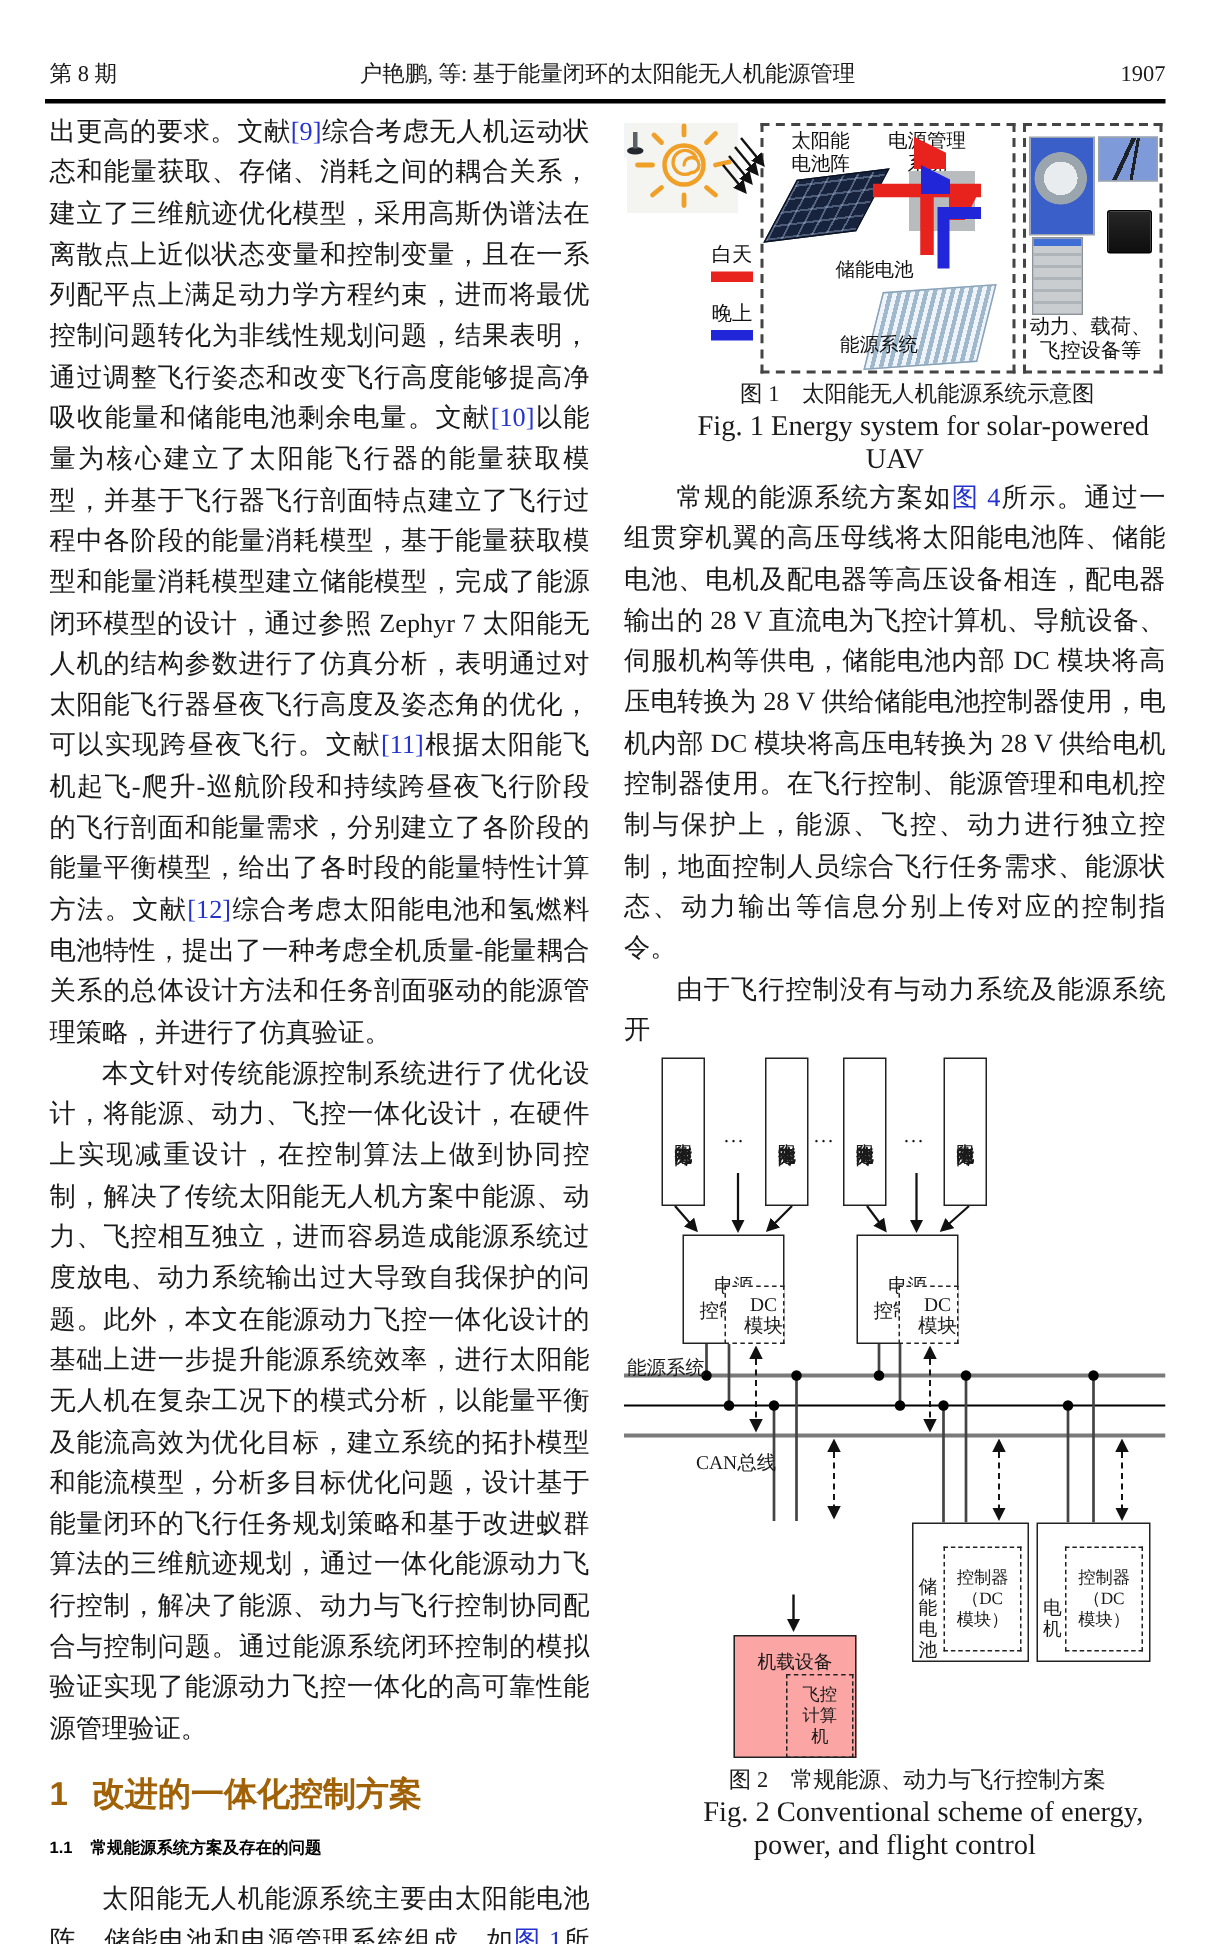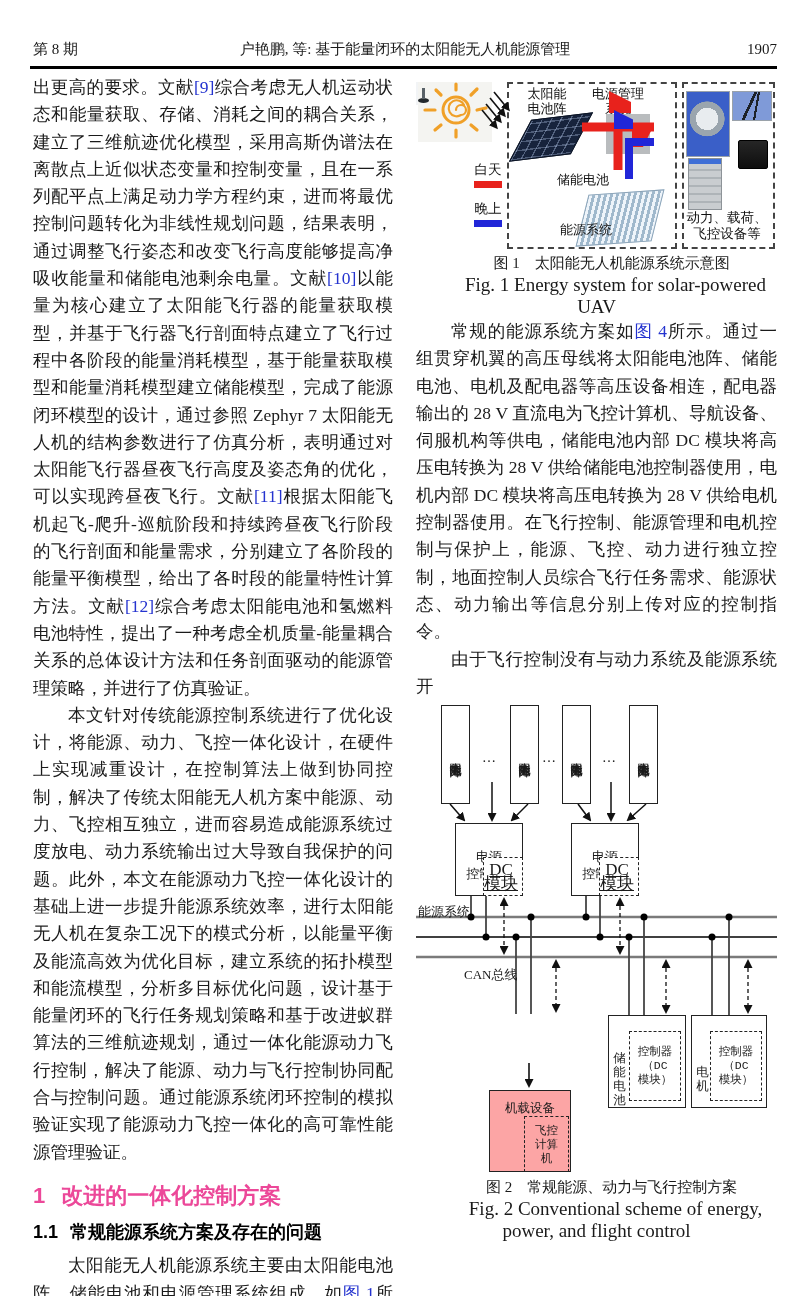--- a/index.html
+++ b/index.html
@@ -14,23 +14,23 @@
 
   
   .col{position:absolute;font-size:17.5px;line-height:27.3px;text-align:justify;text-justify:inter-ideograph;}
   .col-left{left:33px;top:74px;width:360px;}
   .col-right{left:416px;top:80px;width:361px;}
   .col p{margin:0;text-indent:2em;}
   .col p.cont{text-indent:0;}
   .ref{color:#2433cf;}
   sup.ref{font-size:0.62em;line-height:0;}
 
-  h1.sec{font-family:"Liberation Sans",sans-serif;font-weight:bold;font-size:22px;margin:16px 0 10px 0;text-indent:0;color:#ec4899;}
+  h1.sec{font-family:"Liberation Sans",sans-serif;font-weight:bold;font-size:22px;margin:16px 0 10px 0;text-indent:0;color:#a16207;}
   h1.sec .num{margin-right:16px;}
-  h2.sec{font-family:"Liberation Sans",sans-serif;font-weight:bold;font-size:18px;margin:2px 0 6px 0;text-indent:0;color:#000;}
+  h2.sec{font-family:"Liberation Sans",sans-serif;font-weight:bold;font-size:11px;margin:2px 0 6px 0;text-indent:0;color:#000;}
   h2.sec .num{margin-right:12px;}
 
   
   .cap-zh{font-size:15px;text-align:center;margin:8px 0 2px 0;text-indent:0;line-height:22px;}
   .cap-en{font-size:19px;text-align:center;margin:0 0 10px 0;text-indent:0;line-height:22px;}
 
   
   .fig1{position:relative;width:362px;height:168px;margin:2px 0 2px 0;font-family:"Liberation Serif",serif;}
   .fig1 .lbl{position:absolute;font-size:13px;line-height:15px;white-space:pre-line;text-align:center;color:#111;}
   .f1-dashedbox{position:absolute;border:2px dashed #444;background:transparent;}
@@ -61,27 +61,27 @@
   .ph-stand:before{content:"";position:absolute;left:2px;top:16px;width:11px;height:5px;background:#23282c;border-radius:50%;}
   .fig1 svg{position:absolute;left:0;top:0;z-index:5;pointer-events:none;}
 
   
   .fig2{position:relative;width:361px;height:472px;margin:4px 0 0 0;font-family:"Liberation Serif",serif;}
   .fig2 svg.wires{position:absolute;left:0;top:0;z-index:1;}
   .sab{position:absolute;top:1px;width:27px;height:97px;border:1.5px solid #222;background:#fff;display:flex;align-items:center;justify-content:center;z-index:2;}
   .sab span{writing-mode:vertical-lr;text-orientation:upright;font-size:12px;line-height:1;letter-spacing:0.5px;}
   .dots{position:absolute;top:40px;font-size:14px;z-index:2;}
   .ctrl{position:absolute;top:119px;width:68px;height:73px;border:1.5px solid #222;background:#fff;z-index:2;font-size:13px;line-height:17px;text-align:center;white-space:pre-line;padding-top:7px;box-sizing:border-box;}
-  .dcbox{position:absolute;right:-1px;bottom:-1px;width:38px;height:37px;border:1.5px dashed #222;background:#fff;font-size:17px;line-height:14px;display:flex;align-items:center;justify-content:flex-start;white-space:pre-line;text-decoration:underline;}
+  .dcbox{position:absolute;right:-1px;bottom:-1px;width:38px;height:37px;border:1.5px dashed #222;background:#fff;font-size:13px;line-height:14px;display:flex;align-items:center;justify-content:flex-end;white-space:pre-line;}
   .buslbl{position:absolute;font-size:13px;z-index:2;background:transparent;}
   .distbox{position:absolute;left:72px;top:310px;width:83px;height:49px;border:1.5px solid #222;background:#fff;z-index:2;font-size:12.5px;line-height:17px;text-align:center;white-space:pre-line;display:flex;align-items:center;justify-content:center;}
   .airbox{position:absolute;left:73px;top:386px;width:80px;height:80px;border:1.5px solid #222;background:#fca5a5;z-index:2;font-size:12.5px;}
   .airbox .ttl{display:block;text-align:center;margin-top:4px;}
   .fccbox{position:absolute;left:34px;top:25px;width:43px;height:54px;border:1.5px dashed #222;font-size:11.5px;line-height:14px;display:flex;align-items:center;justify-content:center;text-align:center;white-space:pre-line;}
-  .unitbox{position:absolute;top:311px;height:91px;border:1.5px solid #222;background:#fff;z-index:2;font-family:Liberation Mono, monospace;}
+  .unitbox{position:absolute;top:311px;height:91px;border:1.5px solid #222;background:#fff;z-index:2;}
   .unitbox .vlabel{position:absolute;left:3px;top:50%;transform:translateY(-50%);writing-mode:vertical-lr;text-orientation:upright;font-size:12.5px;line-height:1;}
   .unitbox .cdc{position:absolute;right:4px;top:15px;width:50px;height:68px;border:1.5px dashed #222;font-size:11.5px;line-height:14px;display:flex;align-items:center;justify-content:center;text-align:center;white-space:pre-line;}
 </style>
 </head>
 <body>
 
 <div class="hdr">
   <span class="issue">第 8 期</span>
   <span class="title">户艳鹏, 等: 基于能量闭环的太阳能无人机能源管理</span>
   <span class="pageno">1907</span>

